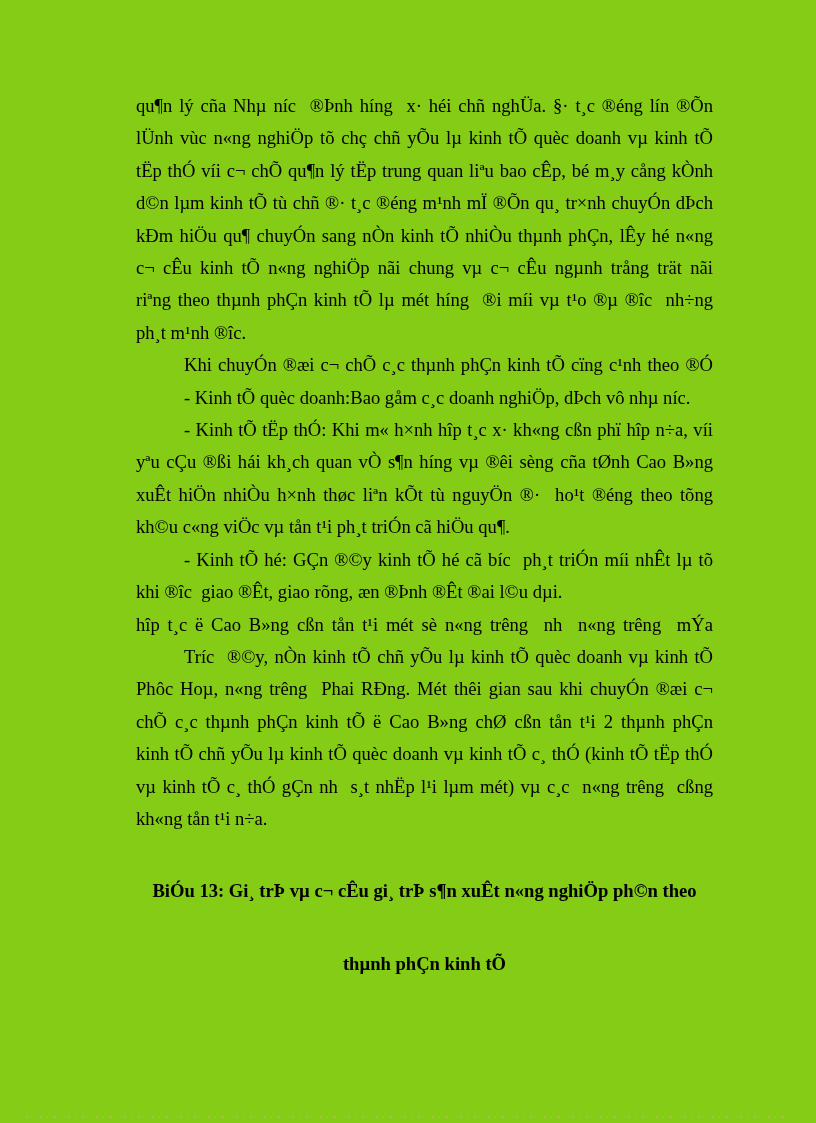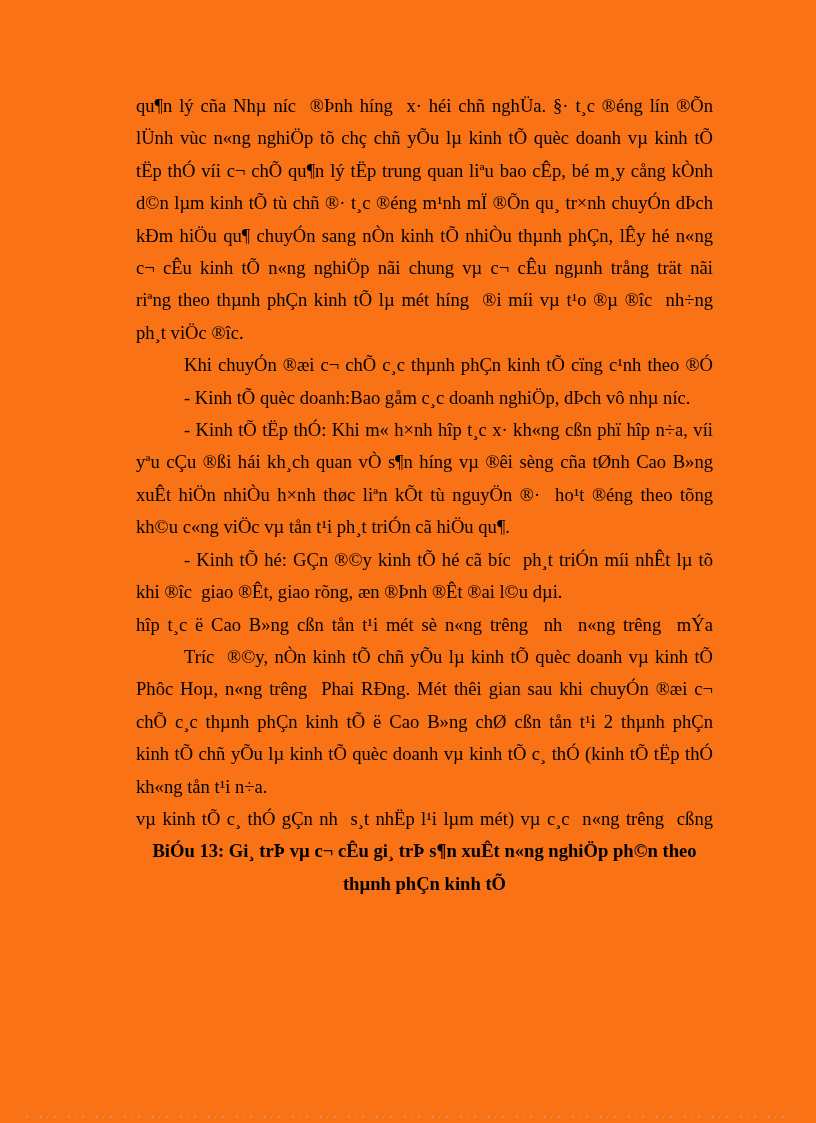--- a/index.html
+++ b/index.html
@@ -4,21 +4,21 @@
 <style>
   html, body { margin: 0; padding: 0; }
   body {
     width: 816px; height: 1123px;
     background: #ffffff;
     overflow: hidden;
   }
   .page {
     position: relative;
     width: 816px; height: 1123px;
-    background: #f97316;
+    background: #84cc16;
     font-family: "Liberation Serif", "DejaVu Serif", serif;
     color: #000000;
   }
   .text-block {
     position: absolute;
     left: 136px; top: 90px;
     width: 577px;
     font-size: 18.6px;
     line-height: 32.4px;
   }
@@ -29,20 +29,21 @@
     white-space: pre-wrap;
     min-height: 32.4px;
   }
   .line.last { text-align-last: left; }
   .line.indent { text-indent: 48px; }
   .para.heading .line {
     font-weight: bold;
     text-align: center;
     text-align-last: center;
     white-space: normal;
+    margin-top: 40px;
   }
   .page-edge-dots {
     position: absolute;
     left: 26px; right: 22px;
     top: 1116px;
     height: 2px;
     background: repeating-linear-gradient(
       to right,
       rgba(214,160,185,0.55) 0px, rgba(214,160,185,0.55) 2px,
       rgba(255,255,255,0) 2px,  rgba(255,255,255,0) 7px,
@@ -57,21 +58,21 @@
 <div class="page">
   <div class="text-block">
       <div class="para body">
         <div class="line">qu¶n lý cña Nhµ níc  ®Þnh híng  x· héi chñ nghÜa. §· t¸c ®éng lín ®Õn</div>
         <div class="line">lÜnh vùc n«ng nghiÖp tõ chç chñ yÕu lµ kinh tÕ quèc doanh vµ kinh tÕ</div>
         <div class="line">tËp thÓ víi c¬ chÕ qu¶n lý tËp trung quan liªu bao cÊp, bé m¸y cång kÒnh</div>
         <div class="line">d©n lµm kinh tÕ tù chñ ®· t¸c ®éng m¹nh mÏ ®Õn qu¸ tr×nh chuyÓn dÞch</div>
         <div class="line">kÐm hiÖu qu¶ chuyÓn sang nÒn kinh tÕ nhiÒu thµnh phÇn, lÊy hé n«ng</div>
         <div class="line">c¬ cÊu kinh tÕ n«ng nghiÖp nãi chung vµ c¬ cÊu ngµnh trång trät nãi</div>
         <div class="line">riªng theo thµnh phÇn kinh tÕ lµ mét híng  ®i míi vµ t¹o ®µ ®îc  nh÷ng</div>
-        <div class="line last">ph¸t viÖc ®îc.</div>
+        <div class="line last">ph¸t m¹nh ®îc.</div>
       </div>
       <div class="para body">
         <div class="line indent">Khi chuyÓn ®æi c¬ chÕ c¸c thµnh phÇn kinh tÕ cïng c¹nh theo ®Ó</div>
       </div>
       <div class="para body">
         <div class="line last indent">- Kinh tÕ quèc doanh:Bao gåm c¸c doanh nghiÖp, dÞch vô nhµ níc.</div>
       </div>
       <div class="para body">
         <div class="line indent">- Kinh tÕ tËp thÓ: Khi m« h×nh hîp t¸c x· kh«ng cßn phï hîp n÷a, víi</div>
         <div class="line">yªu cÇu ®ßi hái kh¸ch quan vÒ s¶n híng vµ ®êi sèng cña tØnh Cao B»ng</div>
@@ -81,22 +82,22 @@
       <div class="para body">
         <div class="line indent">- Kinh tÕ hé: GÇn ®©y kinh tÕ hé cã bíc  ph¸t triÓn míi nhÊt lµ tõ</div>
         <div class="line last">khi ®îc  giao ®Êt, giao rõng, æn ®Þnh ®Êt ®ai l©u dµi.</div>
       </div>
       <div class="para body">
         <div class="line">hîp t¸c ë Cao B»ng cßn tån t¹i mét sè n«ng trêng  nh  n«ng trêng  mÝa</div>
         <div class="line indent">Tríc  ®©y, nÒn kinh tÕ chñ yÕu lµ kinh tÕ quèc doanh vµ kinh tÕ</div>
         <div class="line">Phôc Hoµ, n«ng trêng  Phai RÐng. Mét thêi gian sau khi chuyÓn ®æi c¬</div>
         <div class="line">chÕ c¸c thµnh phÇn kinh tÕ ë Cao B»ng chØ cßn tån t¹i 2 thµnh phÇn</div>
         <div class="line">kinh tÕ chñ yÕu lµ kinh tÕ quèc doanh vµ kinh tÕ c¸ thÓ (kinh tÕ tËp thÓ</div>
+        <div class="line">vµ kinh tÕ c¸ thÓ gÇn nh  s¸t nhËp l¹i lµm mét) vµ c¸c  n«ng trêng  cßng</div>
         <div class="line last">kh«ng tån t¹i n÷a.</div>
-        <div class="line">vµ kinh tÕ c¸ thÓ gÇn nh  s¸t nhËp l¹i lµm mét) vµ c¸c  n«ng trêng  cßng</div>
       </div>
       <div class="para heading">
         <div class="line">BiÓu 13: Gi¸ trÞ vµ c¬ cÊu gi¸ trÞ s¶n xuÊt n«ng nghiÖp ph©n theo</div>
         <div class="line last">thµnh phÇn kinh tÕ</div>
       </div>
     </div>
   <div class="page-edge-dots"></div>
 </div>
 
 </body></html>

